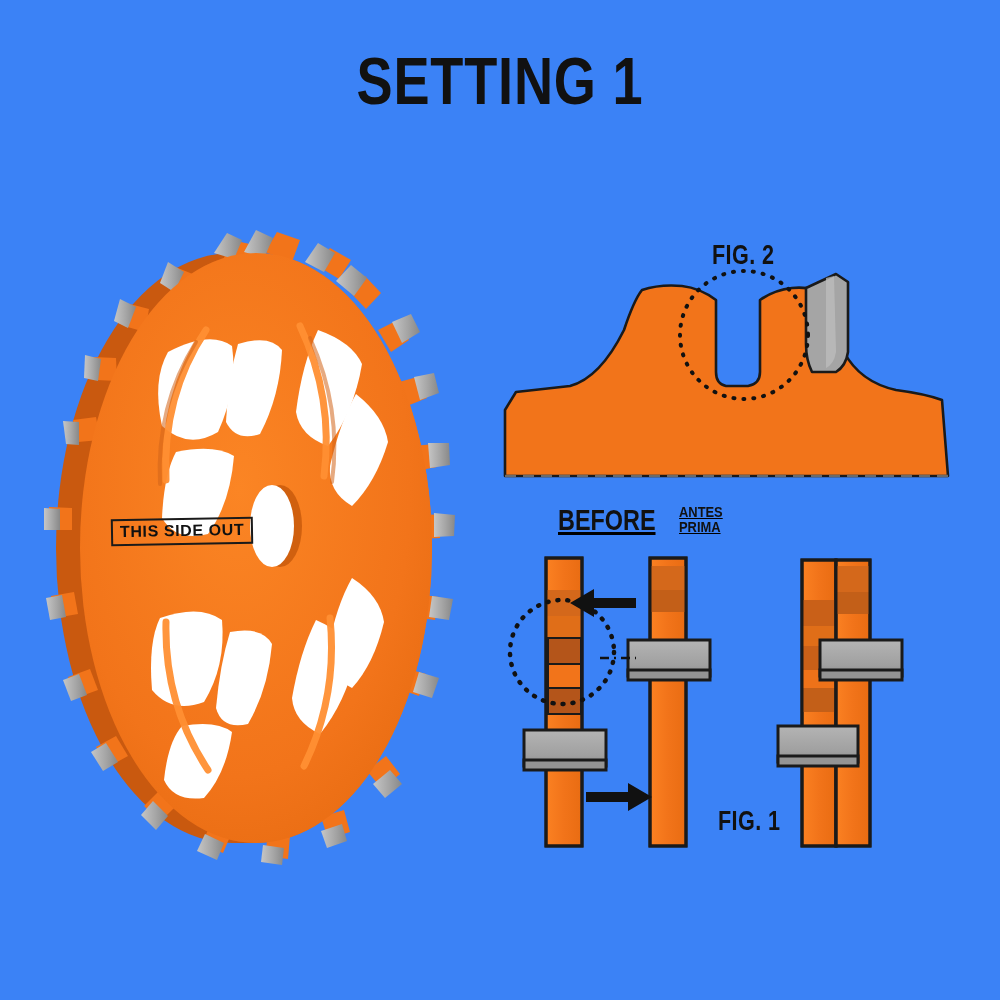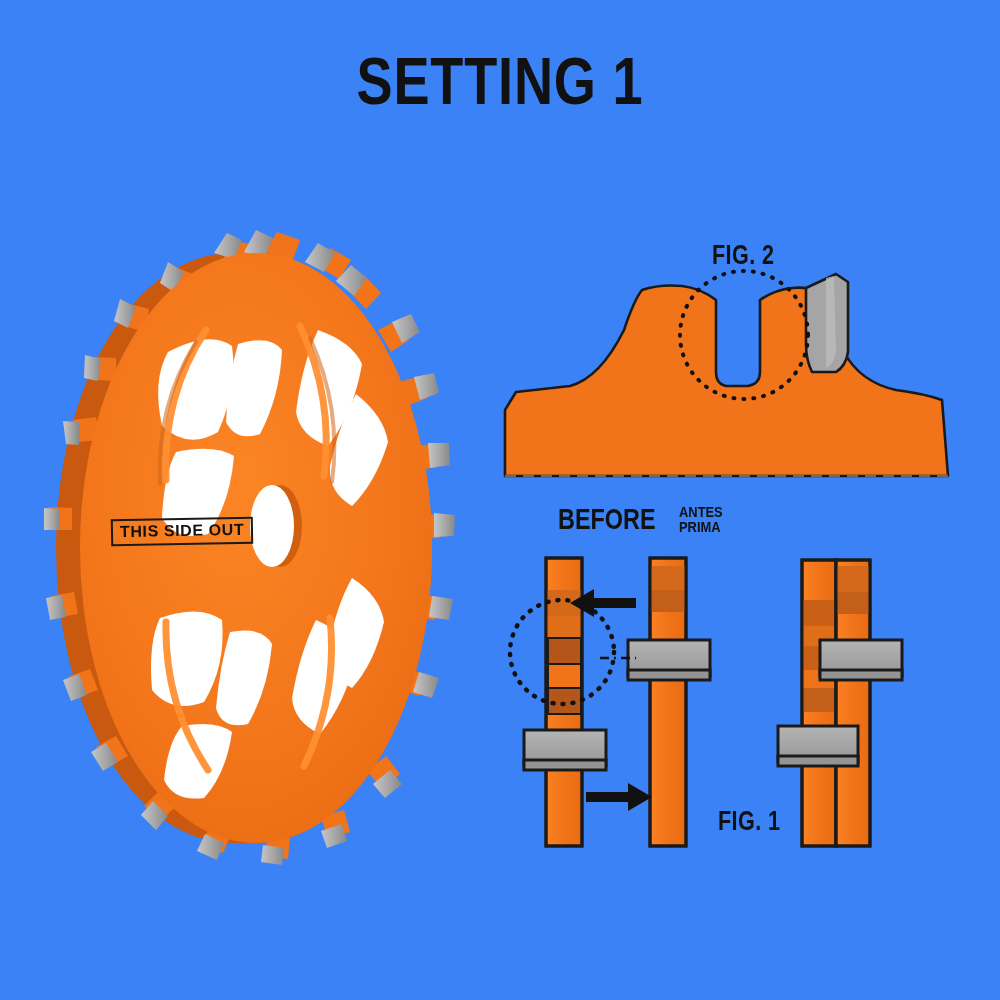--- a/index.html
+++ b/index.html
@@ -45,22 +45,23 @@
     white-space: nowrap;
     letter-spacing: 0.5px;
   }
   #fig2-label { left: 712px; top: 240px; }
   #fig1-label { left: 718px; top: 806px; }
 
   
   .ba-group {
     position: absolute;
     display: flex;
-    align-items: flex-start;
+    align-items: center;
     white-space: nowrap;
+    text-decoration: underline;
   }
   .ba-main {
     font-family: "Liberation Sans Narrow", "Liberation Sans", sans-serif;
     font-weight: bold;
     font-size: 30px;
     color: #111111;
     transform: scaleX(0.78);
     transform-origin: 0 100%;
     line-height: 1;
   }

